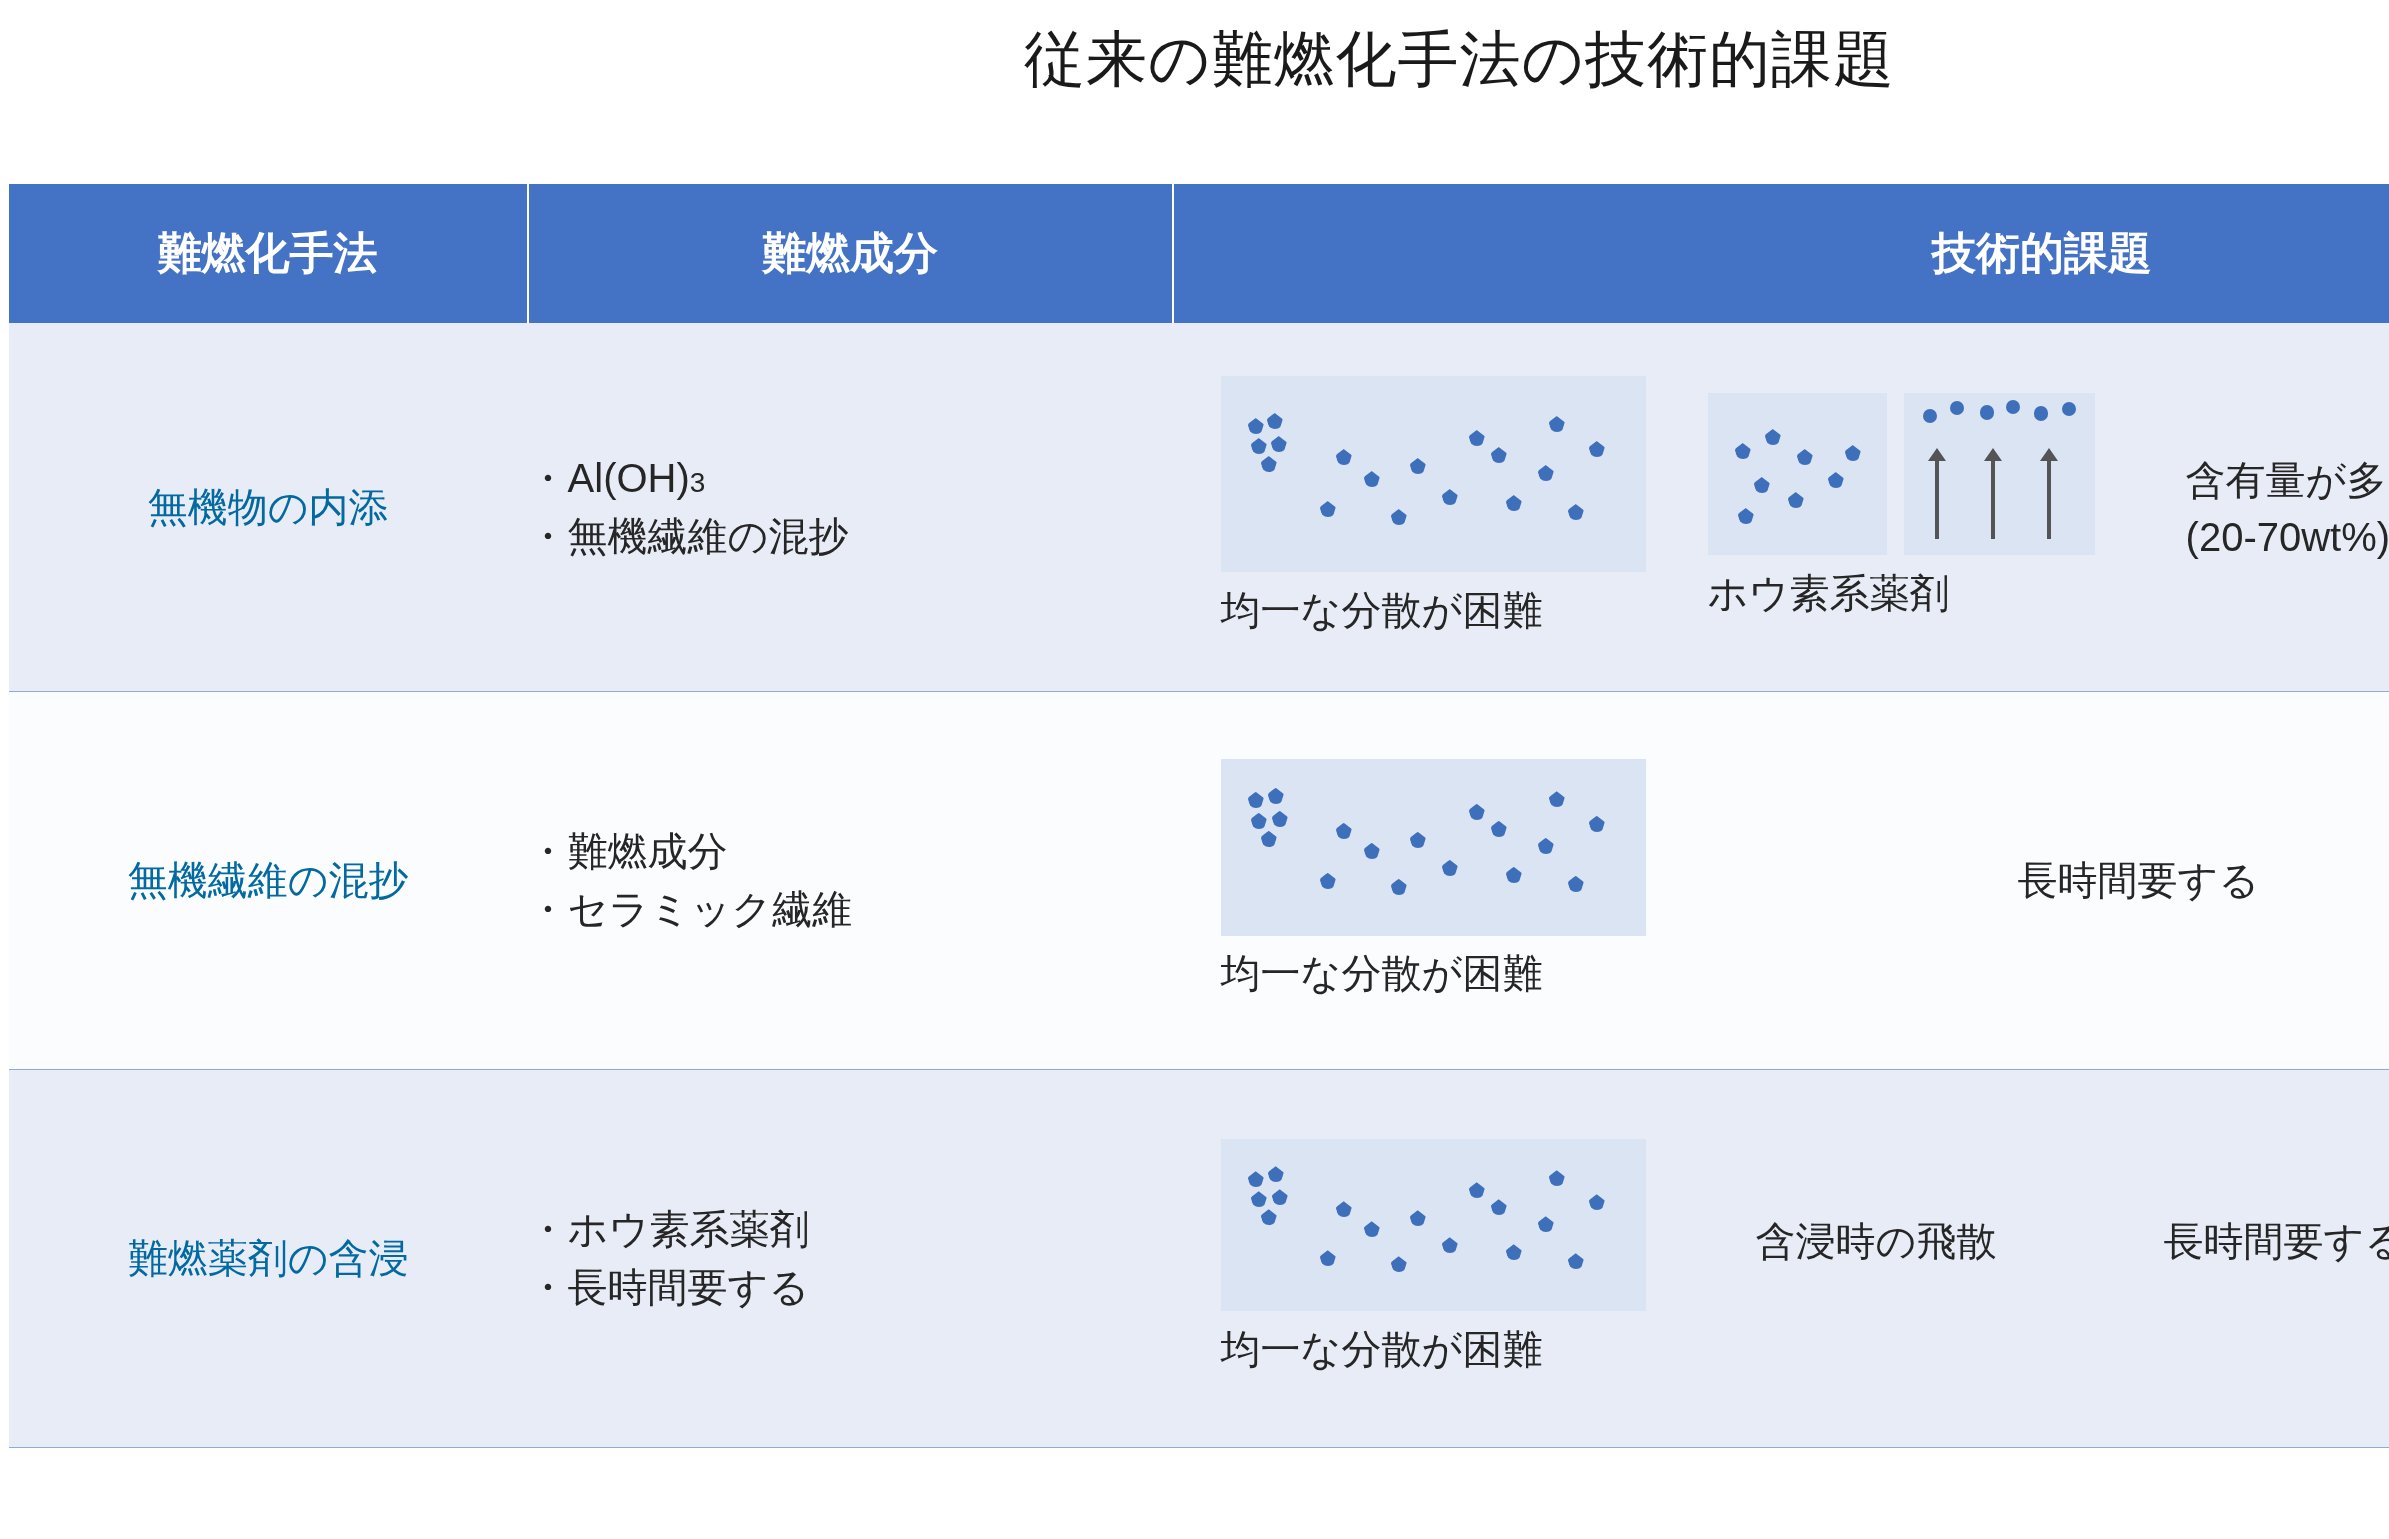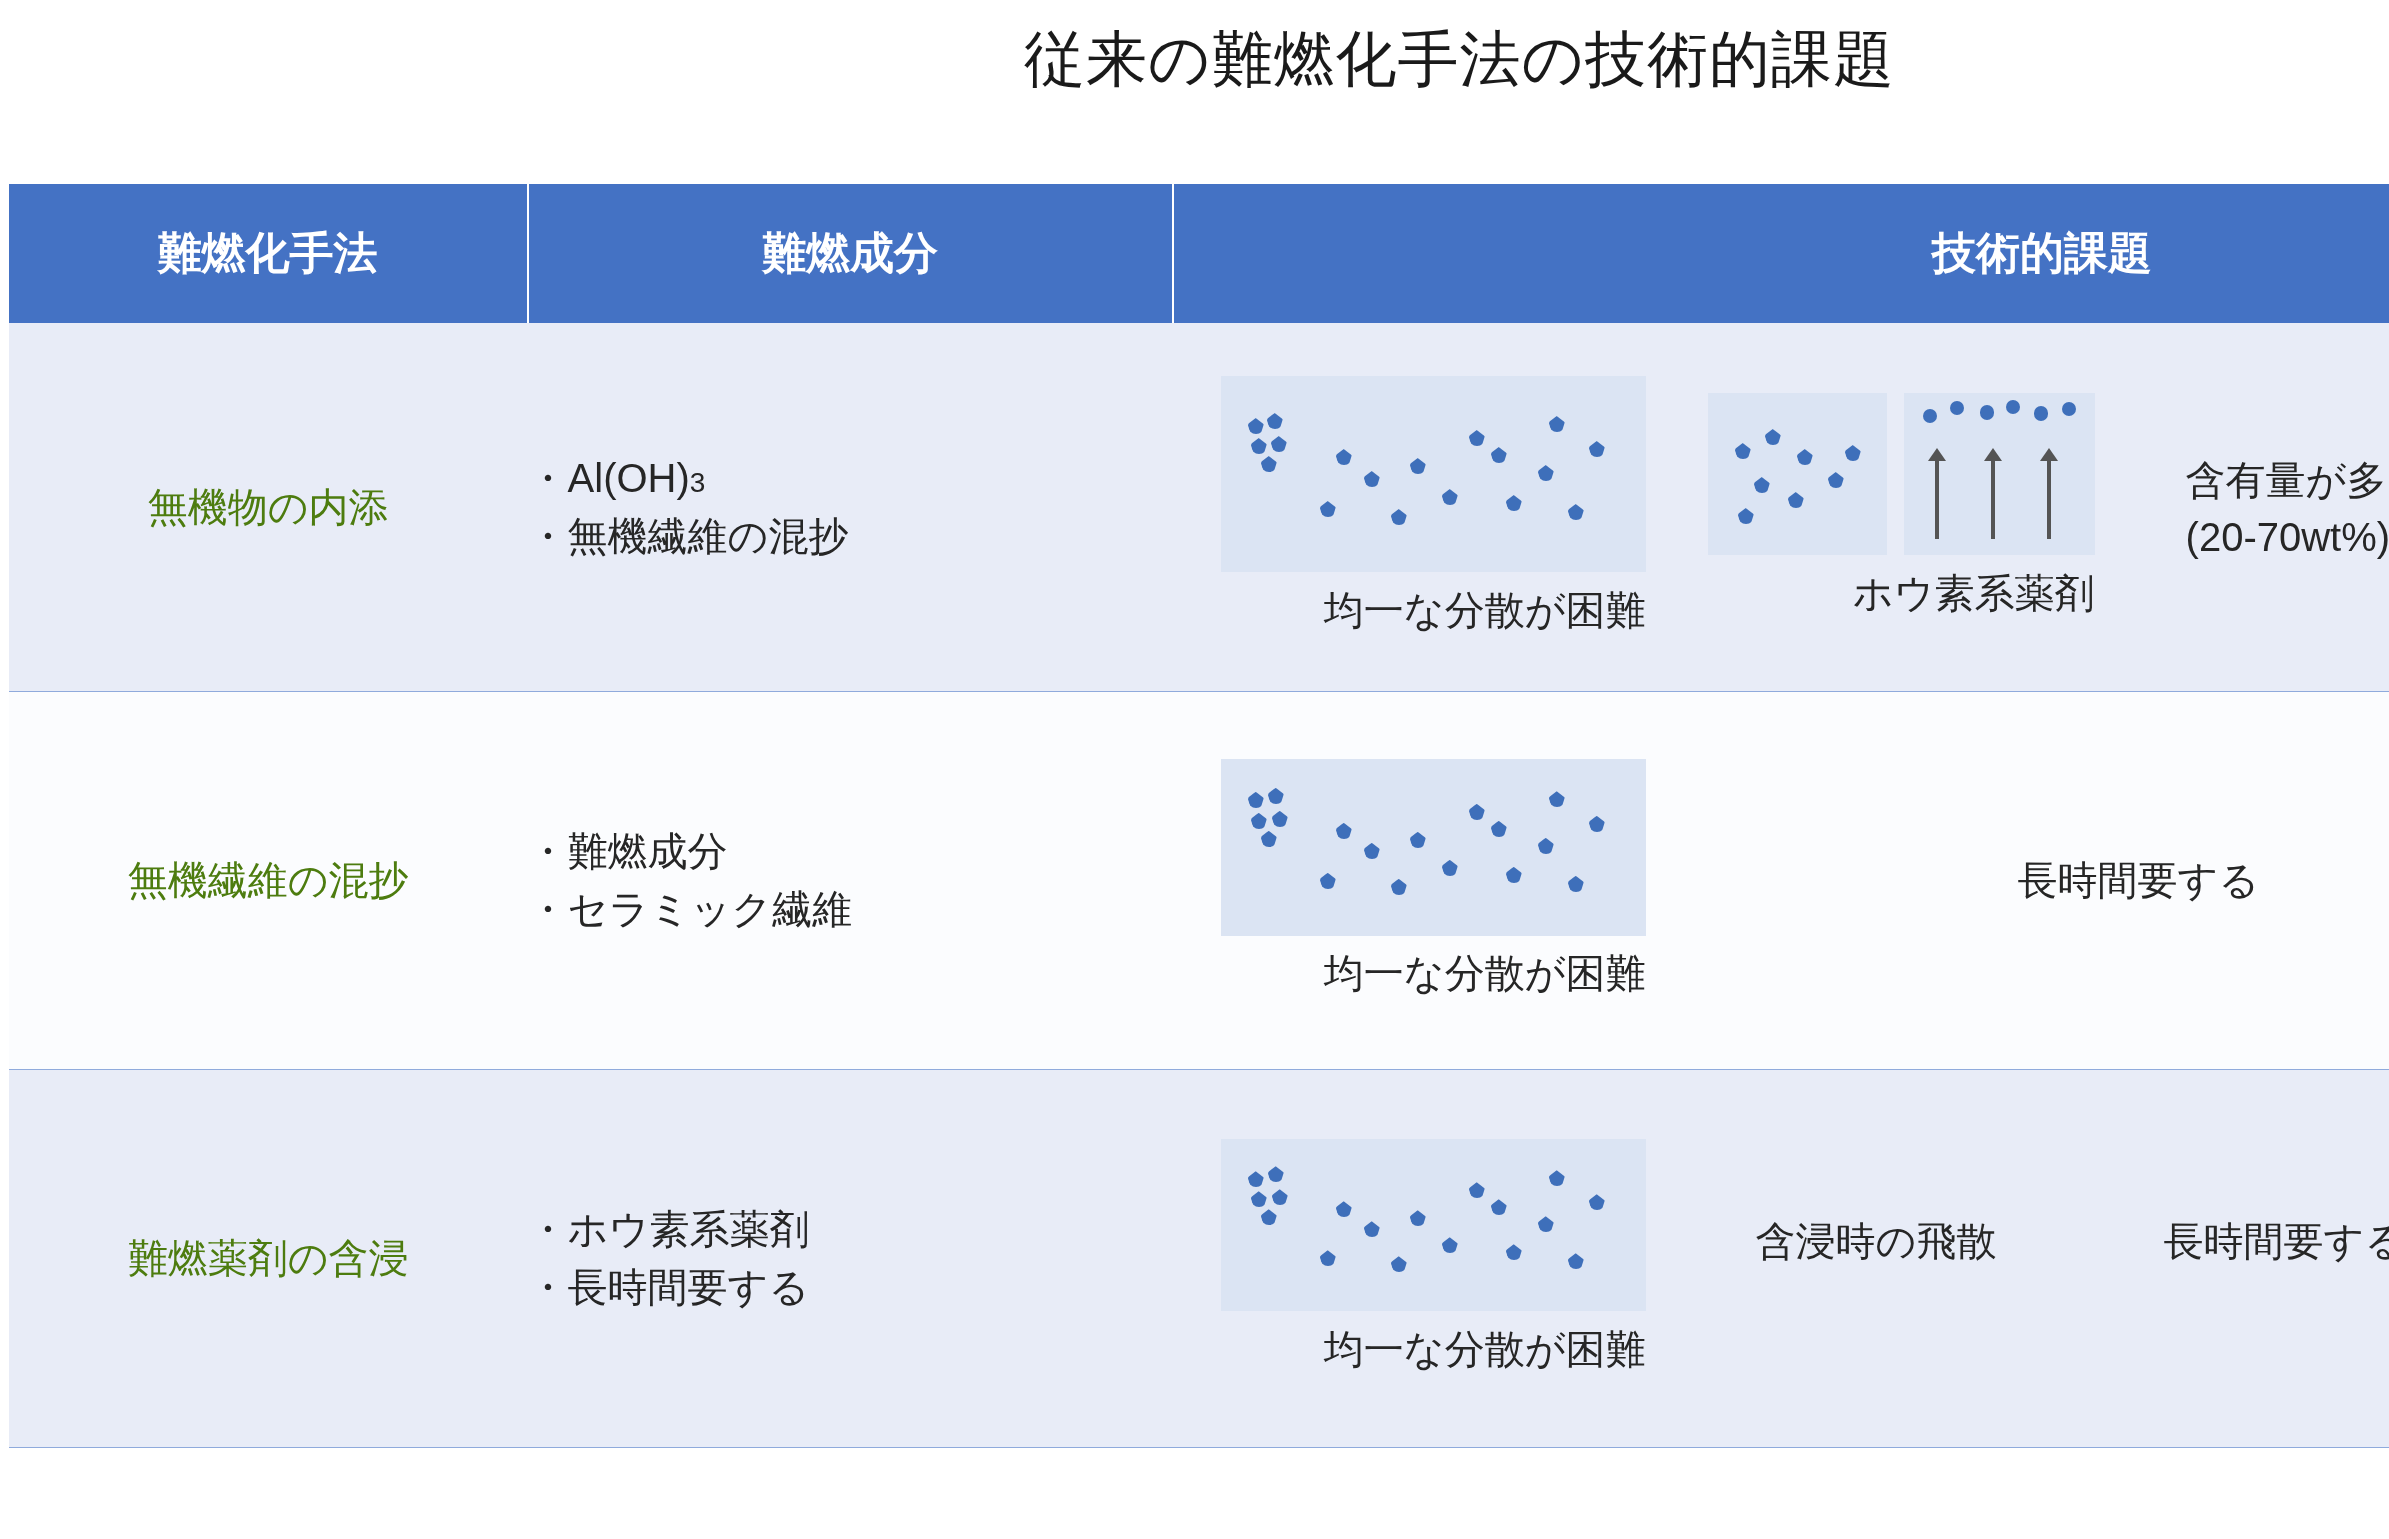--- a/index.html
+++ b/index.html
@@ -66,21 +66,21 @@
     padding: 0;
     vertical-align: middle;
   }
 
   tr.row-a td { background: #e8ecf7; }
   tr.row-b td { background: #fbfcfe; }
 
   .cell-method {
     font-size: 40px;
     text-align: center;
-    color: #4d7c0f;
+    color: #0369a1;
     line-height: 1.25;
   }
 
   .cell-component {
     font-size: 40px;
     color: #262626;
     line-height: 1.45;
     padding-left: 72px;
   }
   .cell-component .sub { font-size: 28px; vertical-align: baseline; }
@@ -97,21 +97,21 @@
     align-items: center;
     justify-content: flex-start;
     height: 100%;
     box-sizing: border-box;
     padding: 14.3px 0 14.3px 48px;
   }
 
   .issue-block {
     display: flex;
     flex-direction: column;
-    align-items: flex-end;
+    align-items: flex-start;
   }
 
   .fig-caption {
     font-size: 40px;
     color: #262626;
     margin-top: 10.5px;
     text-align: center;
     white-space: nowrap;
   }
 

